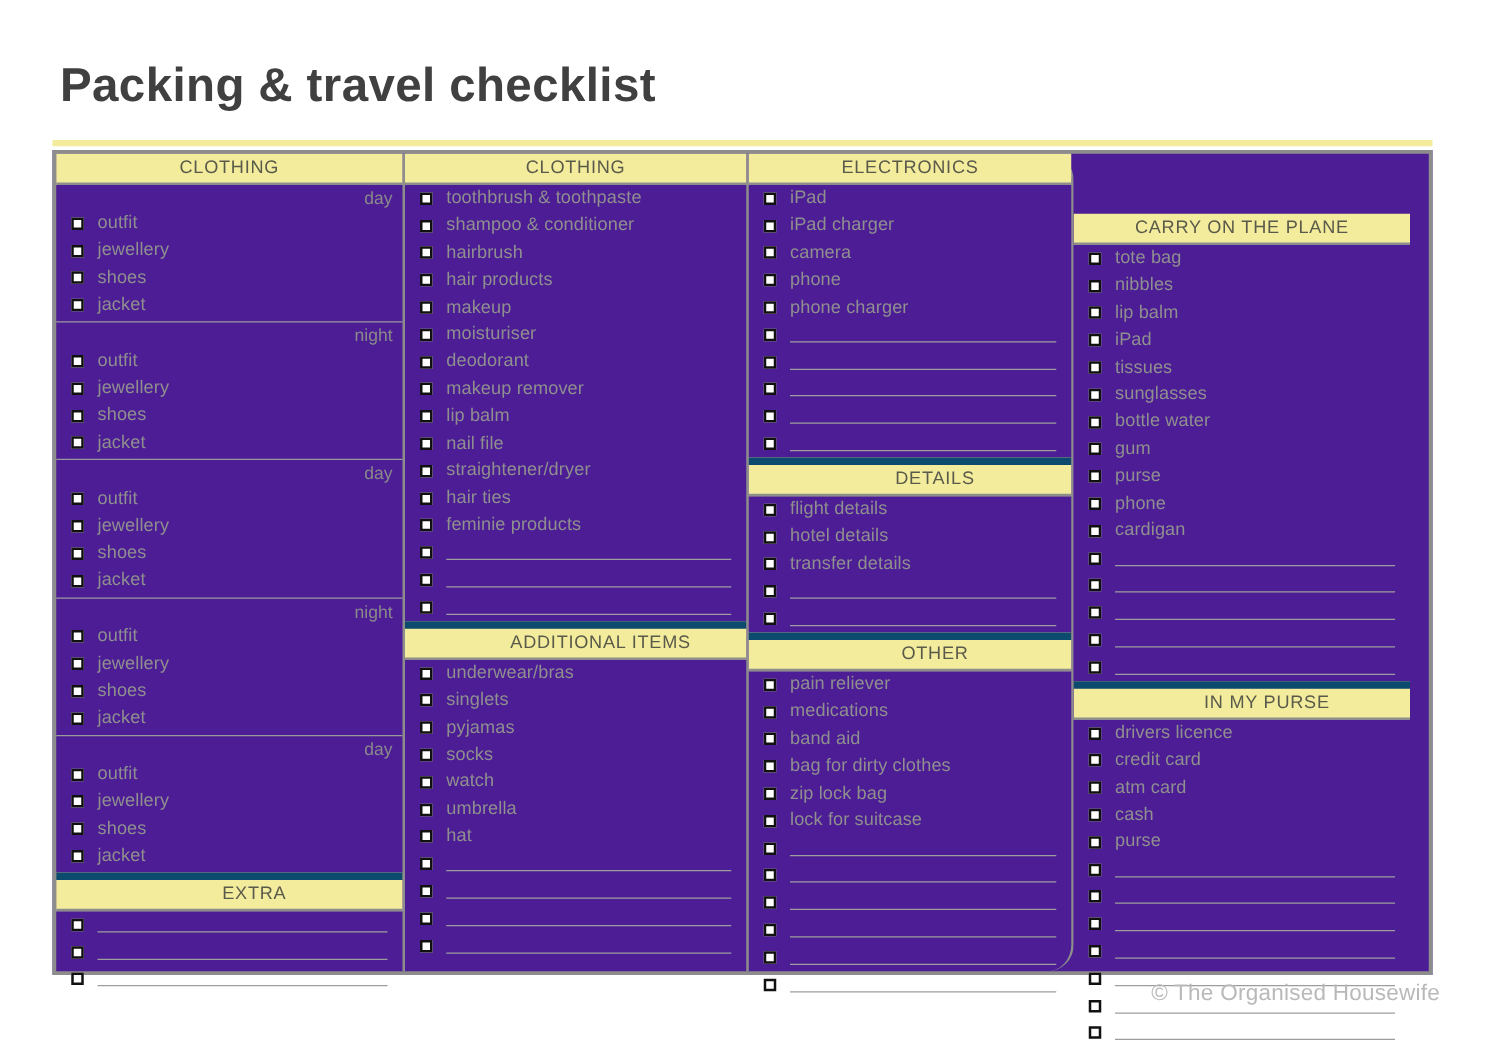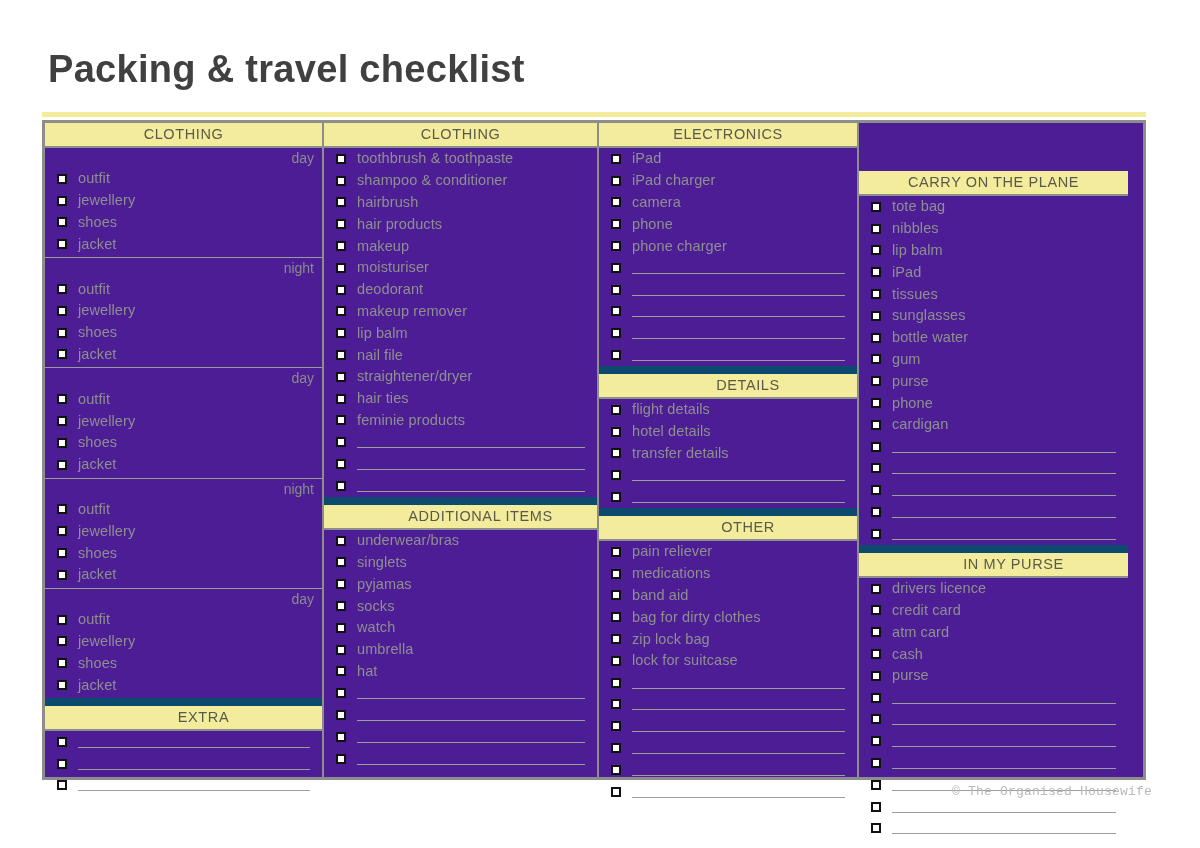--- a/index.html
+++ b/index.html
@@ -55,37 +55,37 @@
   }
   .col {
     box-sizing: border-box;
     display: flex;
     flex-direction: column;
     border-right: 2px solid #8d8d8d;
   }
   .col:last-child { border-right: none; }
   .col-clothing { width: 279px; }
   .col-bathroom { width: 275px; }
-  .col-electronics { width: 260px; }
+  .col-electronics { width: 260px; border-radius: 21px; }
   .col-carry { width: 269px; margin-top: 48px; }
 
   .band {
     background: #f3ec9d;
     text-align: center;
     font-size: 14.5px;
     letter-spacing: 0.6px;
     color: #5a5a4a;
     padding: 3px 0 4px 0;
     border-bottom: 2px solid #8d8d8d;
     box-sizing: border-box;
     flex: none;
     font-weight: 400;
   }
   .band.mid {
-    border-top: 8px solid #0c4a6e;
+    border-top: 6px solid #0c4a6e;
     padding-left: 40px;
   }
   .section {
     box-sizing: border-box;
     padding: 0;
   }
   .group {
     border-bottom: 1px solid #9a9a9a;
     box-sizing: border-box;
     padding-bottom: 2px;
@@ -126,25 +126,24 @@
     margin-left: 11px;
     flex: 1 1 auto;
     height: 11px;
     border-bottom: 1px solid #9d9d9d;
     margin-right: 12px;
   }
   .footer {
     position: absolute;
     right: 48px;
     top: 784px;
-    font-size: 13px;
+    font-size: 18px;
     color: #b9b9b9;
     letter-spacing: 0.2px;
     white-space: nowrap;
-    font-family: Liberation Mono, monospace;
   }
   .fill { flex: 1 1 auto; }
 </style>
 </head>
 <body>
 
 <div class="page">
 
   <div class="title">Packing &amp; travel checklist</div>
 

